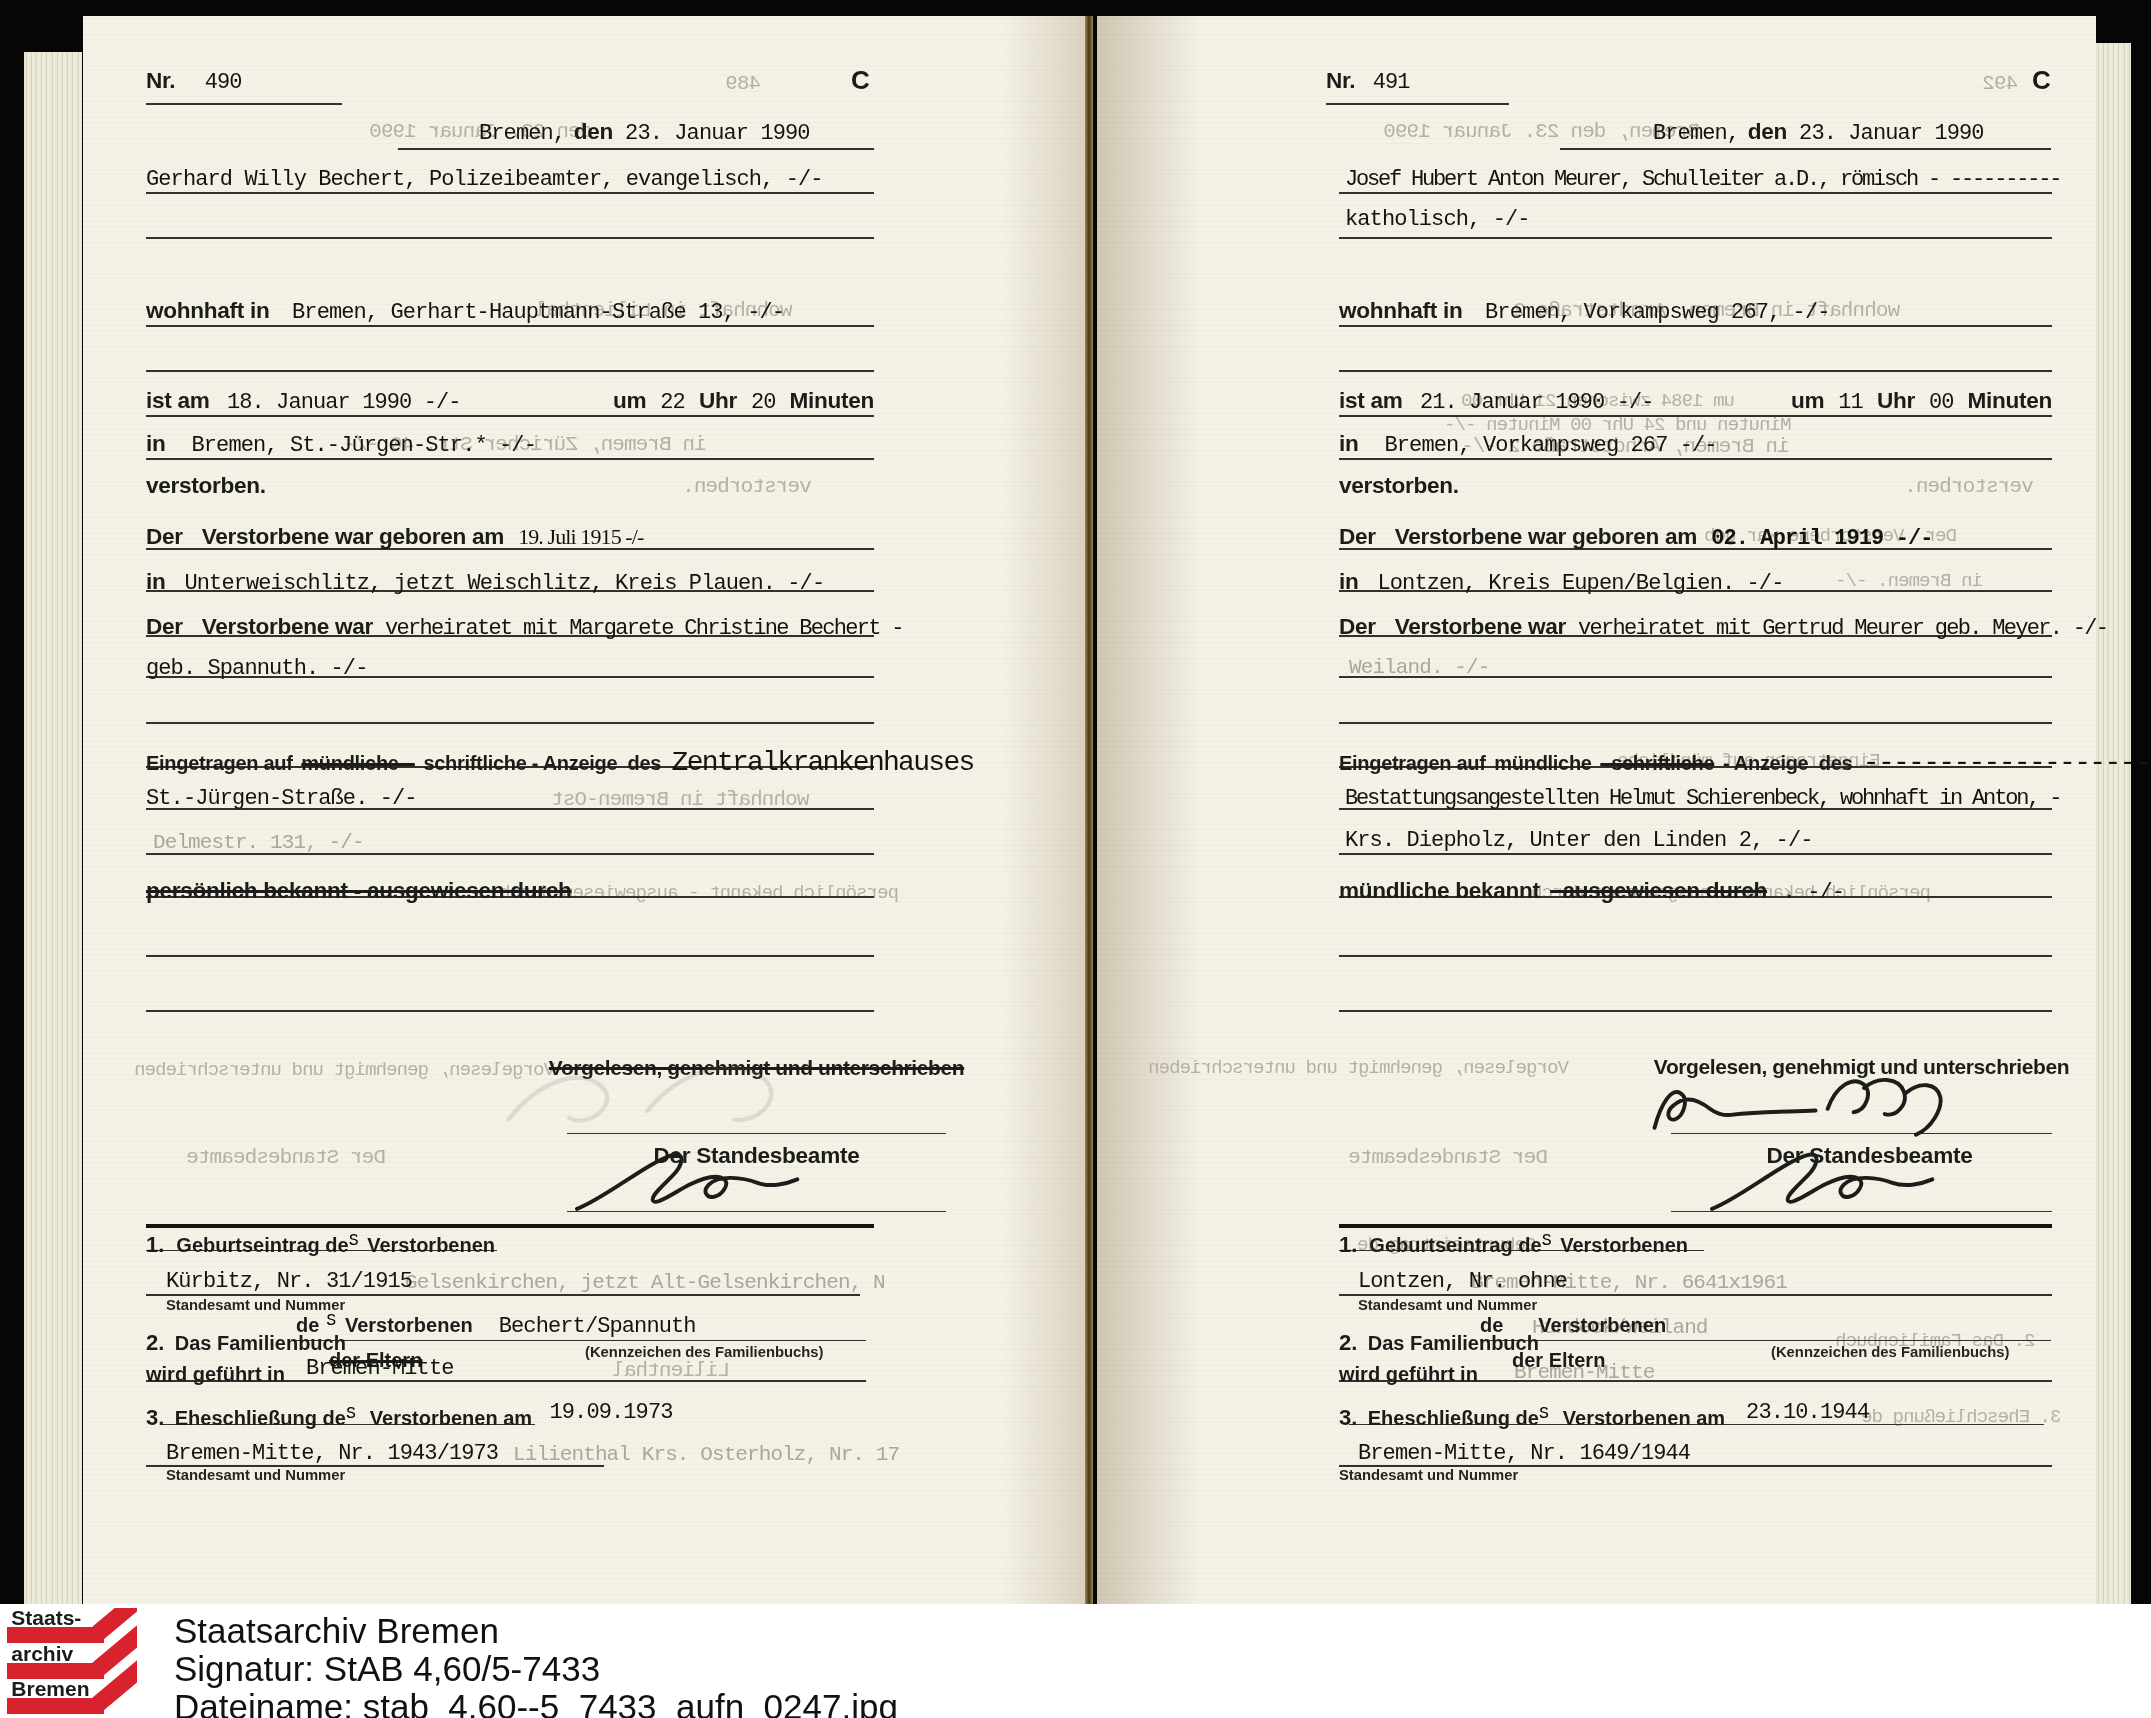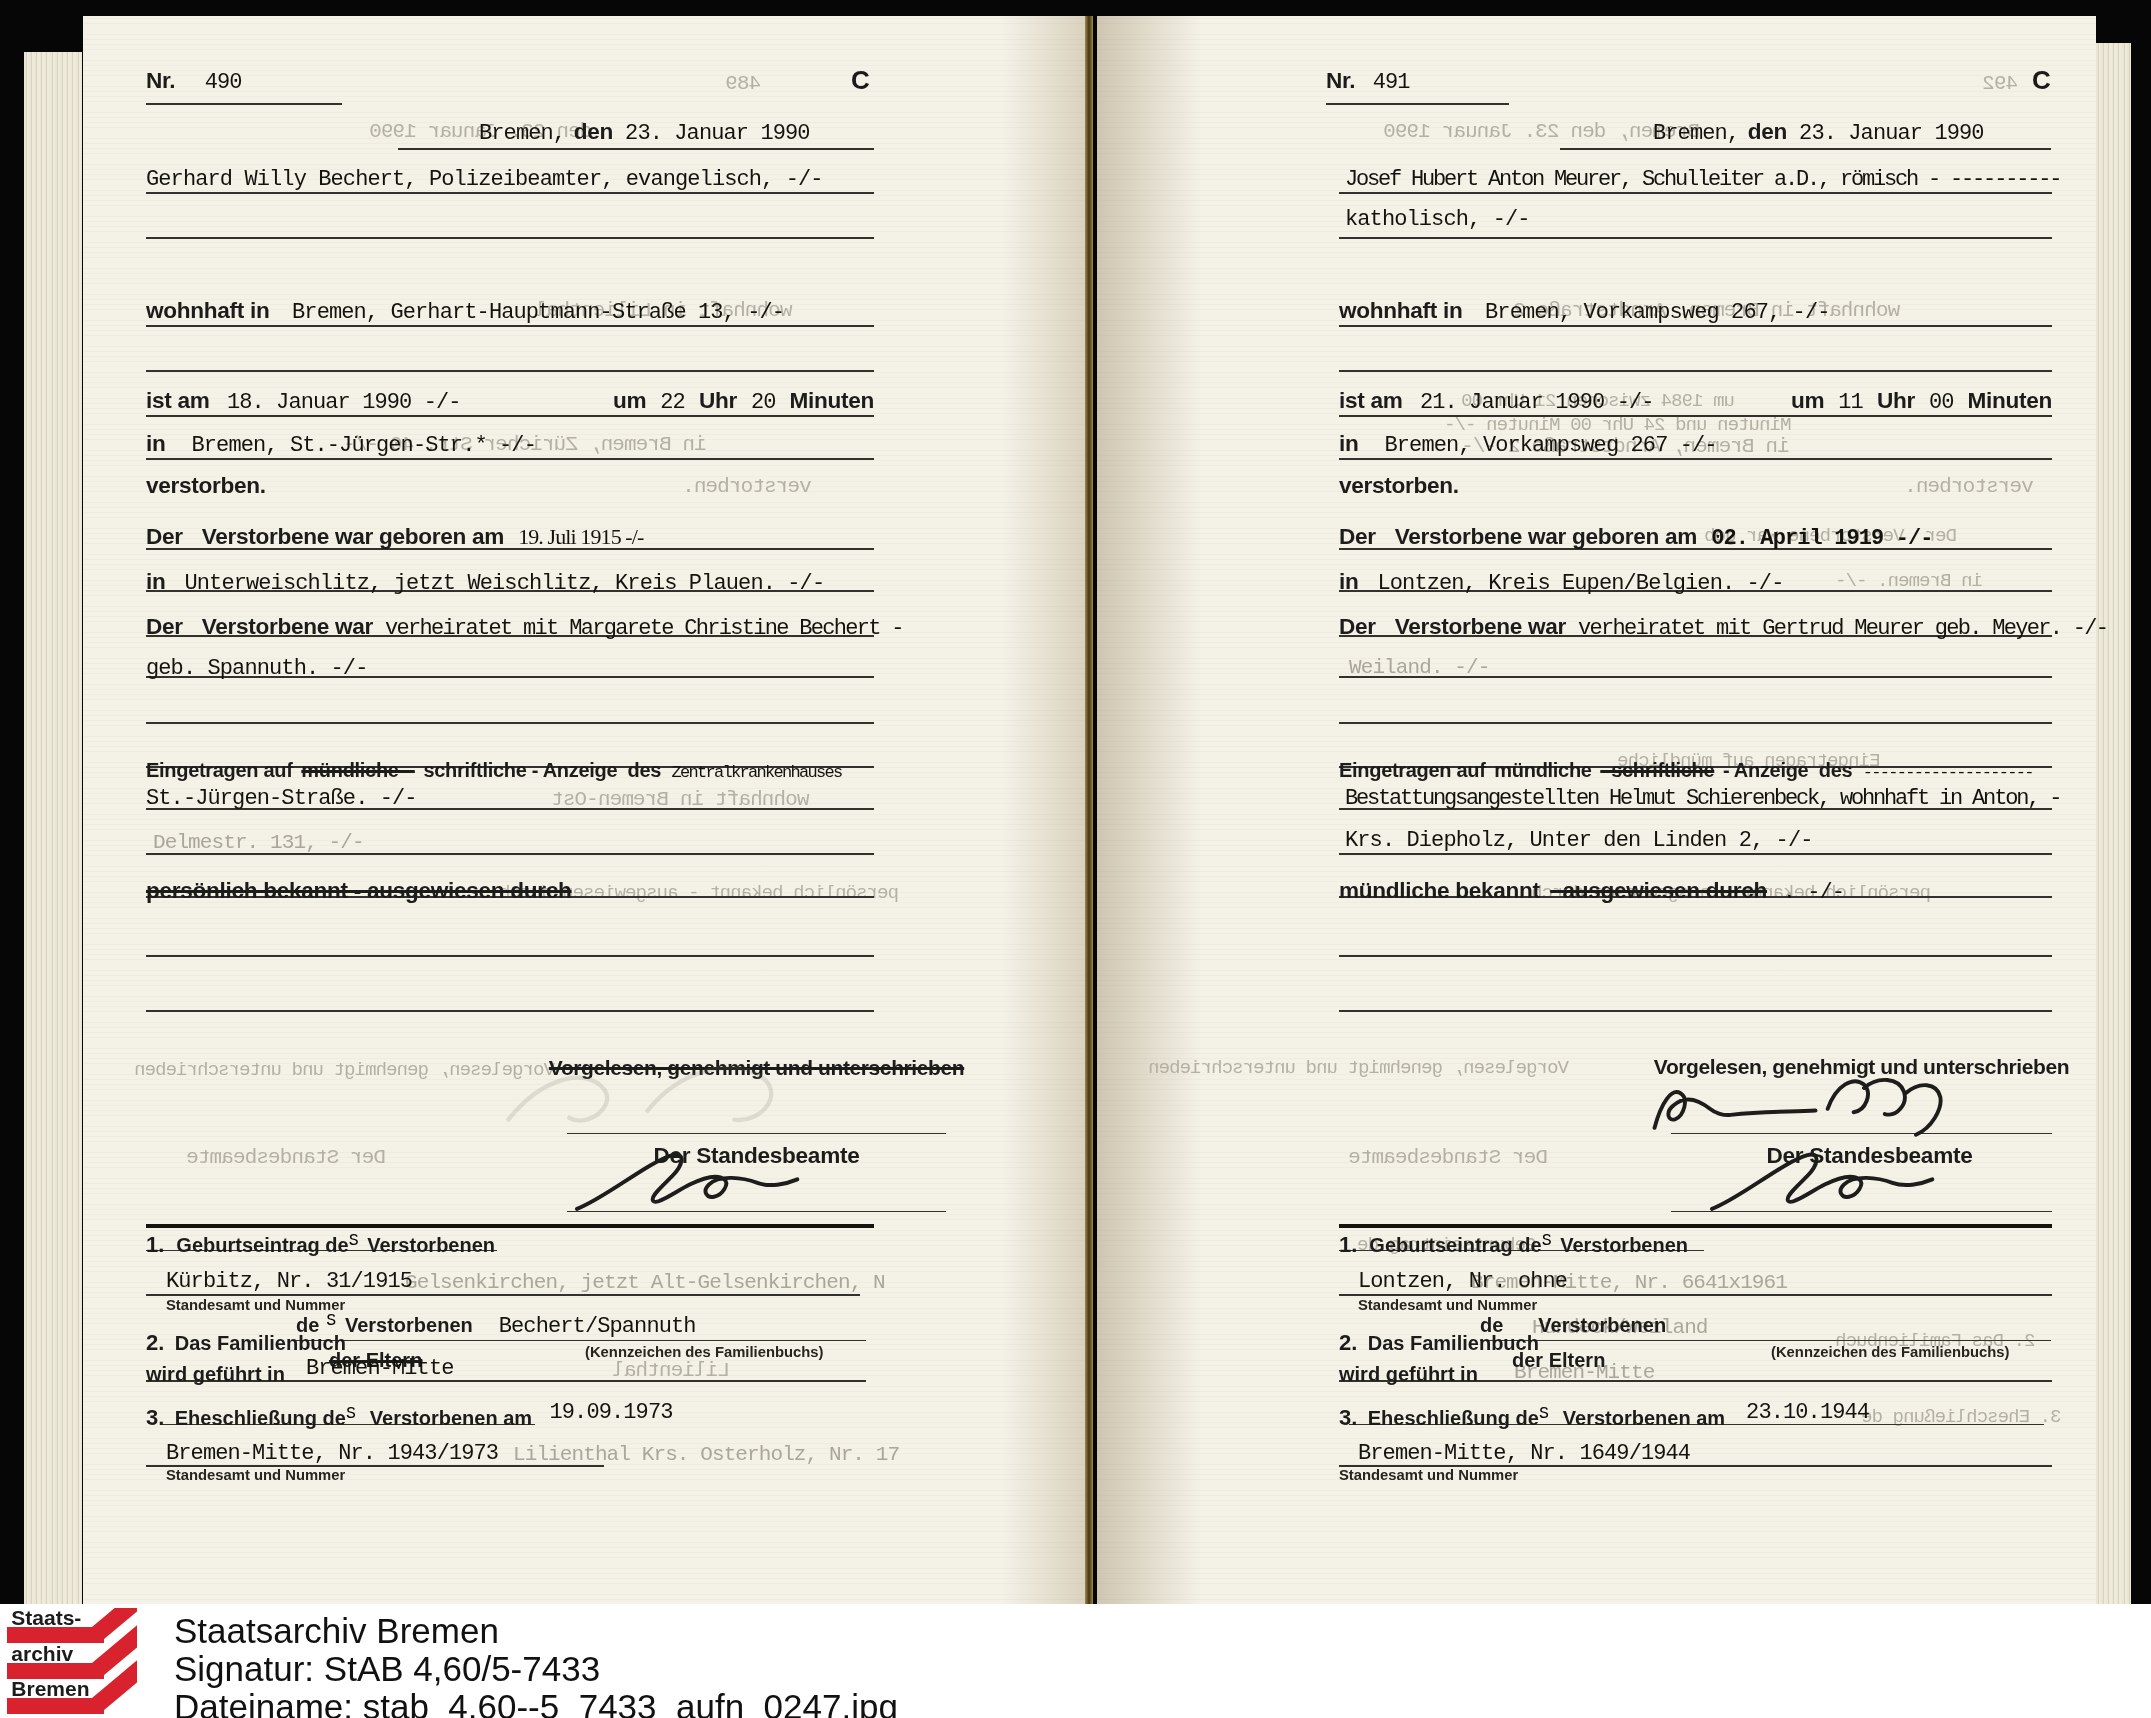--- a/index.html
+++ b/index.html
@@ -40,21 +40,21 @@
   .lbl-i{font:700 20px "Liberation Sans",sans-serif;color:#1c1c1a;}
   .lbl-sm{font:700 14.8px "Liberation Sans",sans-serif;color:#26261f;}
   .mono{font:400 22px "Liberation Mono","DejaVu Sans Mono",monospace;color:#14140f;letter-spacing:-0.9px;white-space:pre;}
   .tight{letter-spacing:-1.7px;}
   .tight2{letter-spacing:-2.2px;}
   .corner{font:700 26px "Liberation Sans",sans-serif;color:#1a1a18;}
   .strike{text-decoration:line-through;text-decoration-thickness:2.6px;}
   .sup{font:400 16.5px "Liberation Mono","DejaVu Sans Mono",monospace;position:relative;top:-7px;}
   .raise{position:relative;top:-7px;}
   .cram .lbl{font-size:20px;}
-  .cram .mono{font-size:17px;letter-spacing:-1.7px;margin-top:16px;}
+  .cram .mono{font-size:28px;letter-spacing:-1.7px;}
   .vorg{font-size:21px;letter-spacing:-0.4px;}
   .center{justify-content:center;}
   
   .rule{position:absolute;height:0;border-top:2.6px solid #33312b;}
   .rule-2{border-top-width:1.7px;}
   .rule-thick{border-top:4.3px solid #15150f;}
   
   .ghost-layer{position:absolute;inset:0;pointer-events:none;}
   .ghost{position:absolute;font:400 21px "Liberation Mono","DejaVu Sans Mono",monospace;
     color:#aaa69a;letter-spacing:-0.9px;white-space:pre;}

